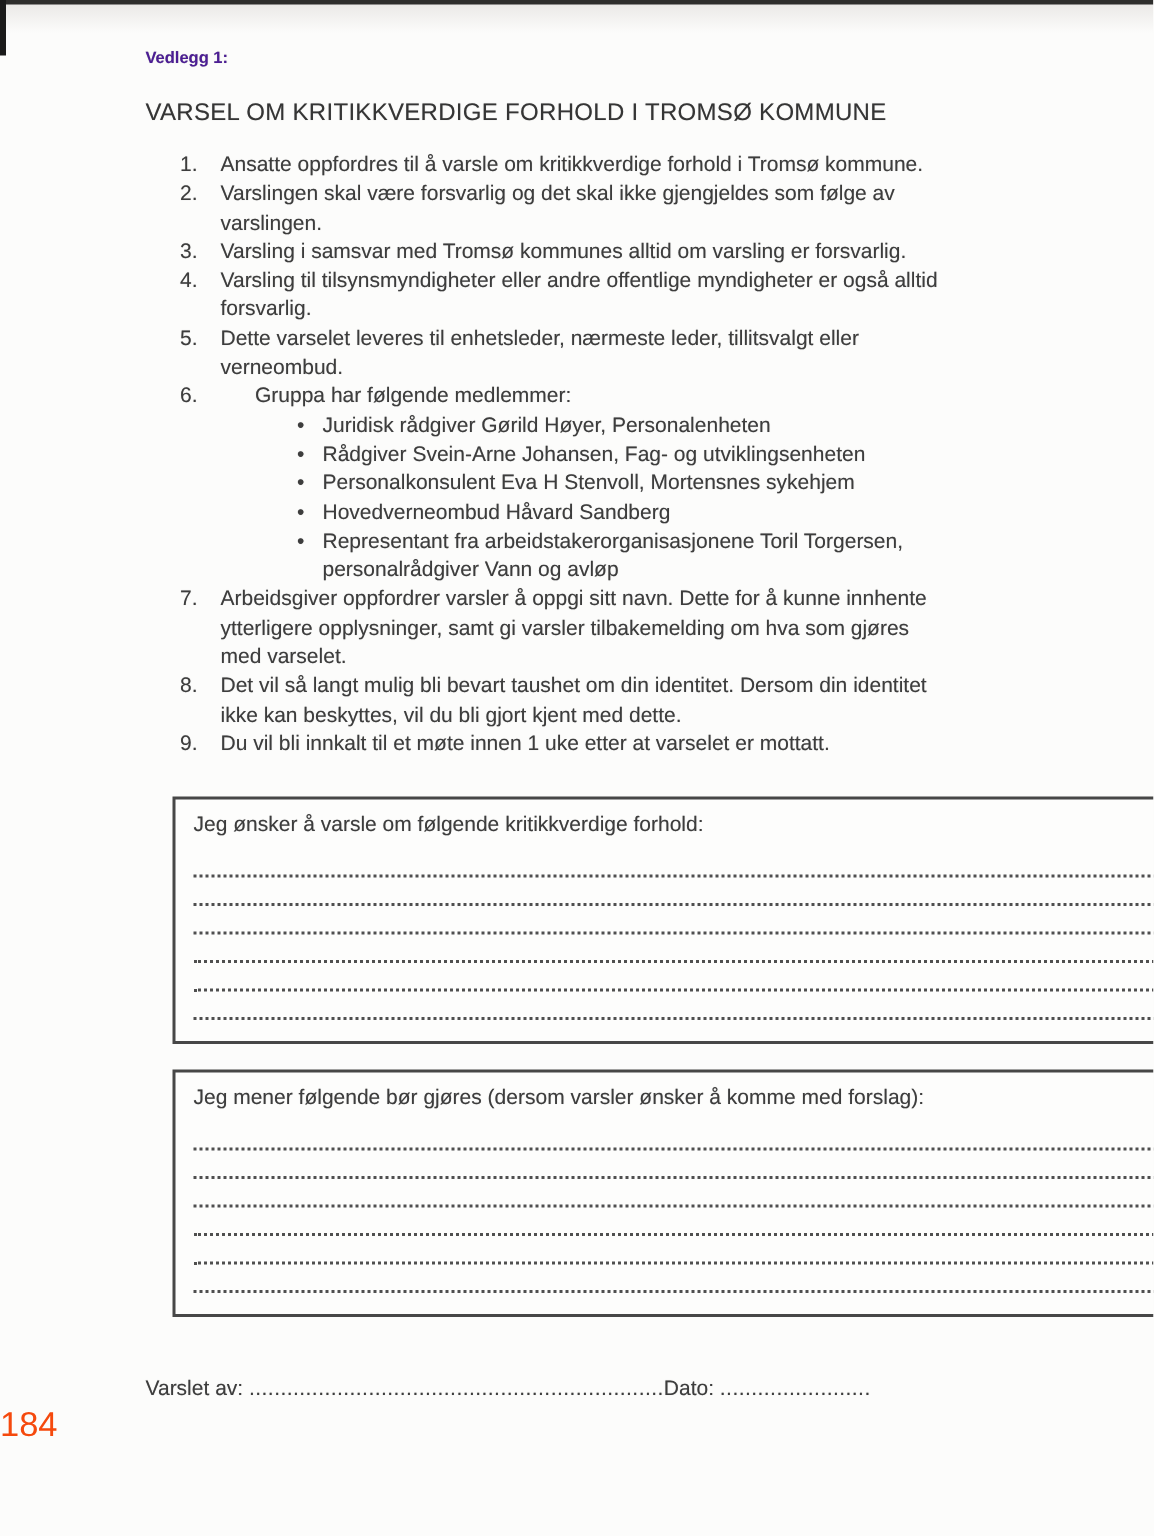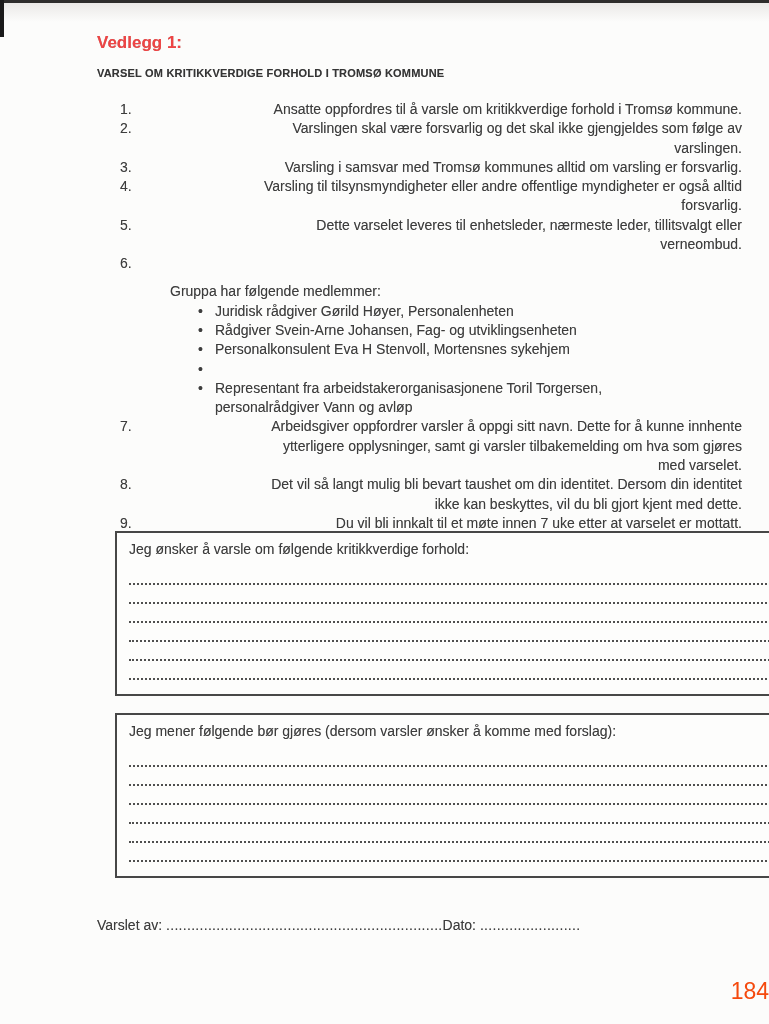--- a/index.html
+++ b/index.html
@@ -7,50 +7,50 @@
     position:relative;width:769px;height:1024px;overflow:hidden;
     background:#fcfcfb;color:#3d3d3d;
     font-family:"Liberation Sans","DejaVu Sans",sans-serif;
     text-shadow:0 0 0.5px rgba(70,70,70,.45);
   }
   .scan-top-band{position:absolute;top:0;left:0;width:100%;height:22px;
     background:linear-gradient(180deg,#e8e6e4,rgba(252,252,251,0));}
   .scan-top-edge{position:absolute;top:0;left:0;width:100%;height:3px;background:#2e2d2c;}
   .scan-corner{position:absolute;top:0;left:0;width:4px;height:37px;background:#1a1a1a;}
 
-  .attachment{position:absolute;top:33px;left:97px;font-size:17px;font-weight:bold;color:#ef4444;}
-  .title{position:absolute;top:67px;left:97px;font-size:11px;font-weight:bold;letter-spacing:.2px;color:#353535;}
+  .attachment{position:absolute;top:33px;left:97px;font-size:11px;font-weight:bold;color:#4c1d95;}
+  .title{position:absolute;top:67px;left:97px;font-size:16px;font-weight:normal;letter-spacing:.2px;color:#353535;}
 
   .rules{position:absolute;top:100px;left:97px;width:645px;font-size:14px;line-height:19.3px;}
   .rule-item{display:flex;}
   .rule-number{flex:0 0 27px;margin-left:23px;}
   .rule-body{flex:1;min-width:0;}
-  .rule-text{white-space:pre-line;text-align:right;}
-  .rule-subheading{margin-left:23px;margin-top:28px;}
+  .rule-text{white-space:pre-line;}
+  .rule-subheading{margin-left:23px;}
   .bullet-list{margin-left:51px;}
   .bullet-item{display:flex;}
   .bullet-dot{flex:0 0 17px;}
   .bullet-text{white-space:pre-line;}
 
   .boxes{position:absolute;top:531px;left:91px;width:714px;margin-left:24px;}
   .form-box{height:165px;box-sizing:border-box;border:2px solid #474747;
     padding:7px 12px 0 12px;background:rgba(255,255,255,.35);}
   .form-box + .form-box{margin-top:17px;}
   .box-label{font-size:14px;line-height:19px;}
   .dotted-lines{margin-top:7px;}
   .dotted-line{height:17px;border-bottom:2px dotted #4f4f4f;}
   .dotted-line:nth-child(4){width:97.5%;}
   .dotted-line:nth-child(5){width:95%;}
 
   .sig-row{position:absolute;top:916px;left:97px;width:592px;display:flex;
     font-size:14px;line-height:19px;}
   .sig-group{white-space:nowrap;}
   .dots{letter-spacing:.3px;}
 
-  .page-number{position:absolute;top:978px;left:0;width:100%;text-align:right;
+  .page-number{position:absolute;top:936px;left:0;width:100%;text-align:left;
     font-size:23px;color:#f5490d;text-shadow:none;}
 </style>
 </head>
 <body>
 
 <div class="canvas">
   <div class="scan-top-band"></div>
   <div class="scan-top-edge"></div>
   <div class="scan-corner"></div>
 
@@ -103,20 +103,21 @@
             <div class="bullet-item">
               <div class="bullet-dot">•</div>
               <div class="bullet-text">Rådgiver Svein-Arne Johansen, Fag- og utviklingsenheten</div>
             </div>
             <div class="bullet-item">
               <div class="bullet-dot">•</div>
               <div class="bullet-text">Personalkonsulent Eva H Stenvoll, Mortensnes sykehjem</div>
             </div>
             <div class="bullet-item">
               <div class="bullet-dot">•</div>
+              <div class="bullet-text">Hovedverneombud Håvard Sandberg</div>
             </div>
             <div class="bullet-item">
               <div class="bullet-dot">•</div>
               <div class="bullet-text">Representant fra arbeidstakerorganisasjonene Toril Torgersen,
 personalrådgiver Vann og avløp</div>
             </div>
           </div>
         </div>
       </div>
       <div class="rule-item">
@@ -130,21 +131,21 @@
       <div class="rule-item">
         <div class="rule-number">8.</div>
         <div class="rule-body">
           <div class="rule-text">Det vil så langt mulig bli bevart taushet om din identitet. Dersom din identitet
 ikke kan beskyttes, vil du bli gjort kjent med dette.</div>
         </div>
       </div>
       <div class="rule-item">
         <div class="rule-number">9.</div>
         <div class="rule-body">
-          <div class="rule-text">Du vil bli innkalt til et møte innen 7 uke etter at varselet er mottatt.</div>
+          <div class="rule-text">Du vil bli innkalt til et møte innen 1 uke etter at varselet er mottatt.</div>
         </div>
       </div>
     </div>
 
   <div class="boxes">
       <div class="form-box">
         <div class="box-label">Jeg ønsker å varsle om følgende kritikkverdige forhold:</div>
         <div class="dotted-lines">
           <div class="dotted-line"></div>
           <div class="dotted-line"></div>

